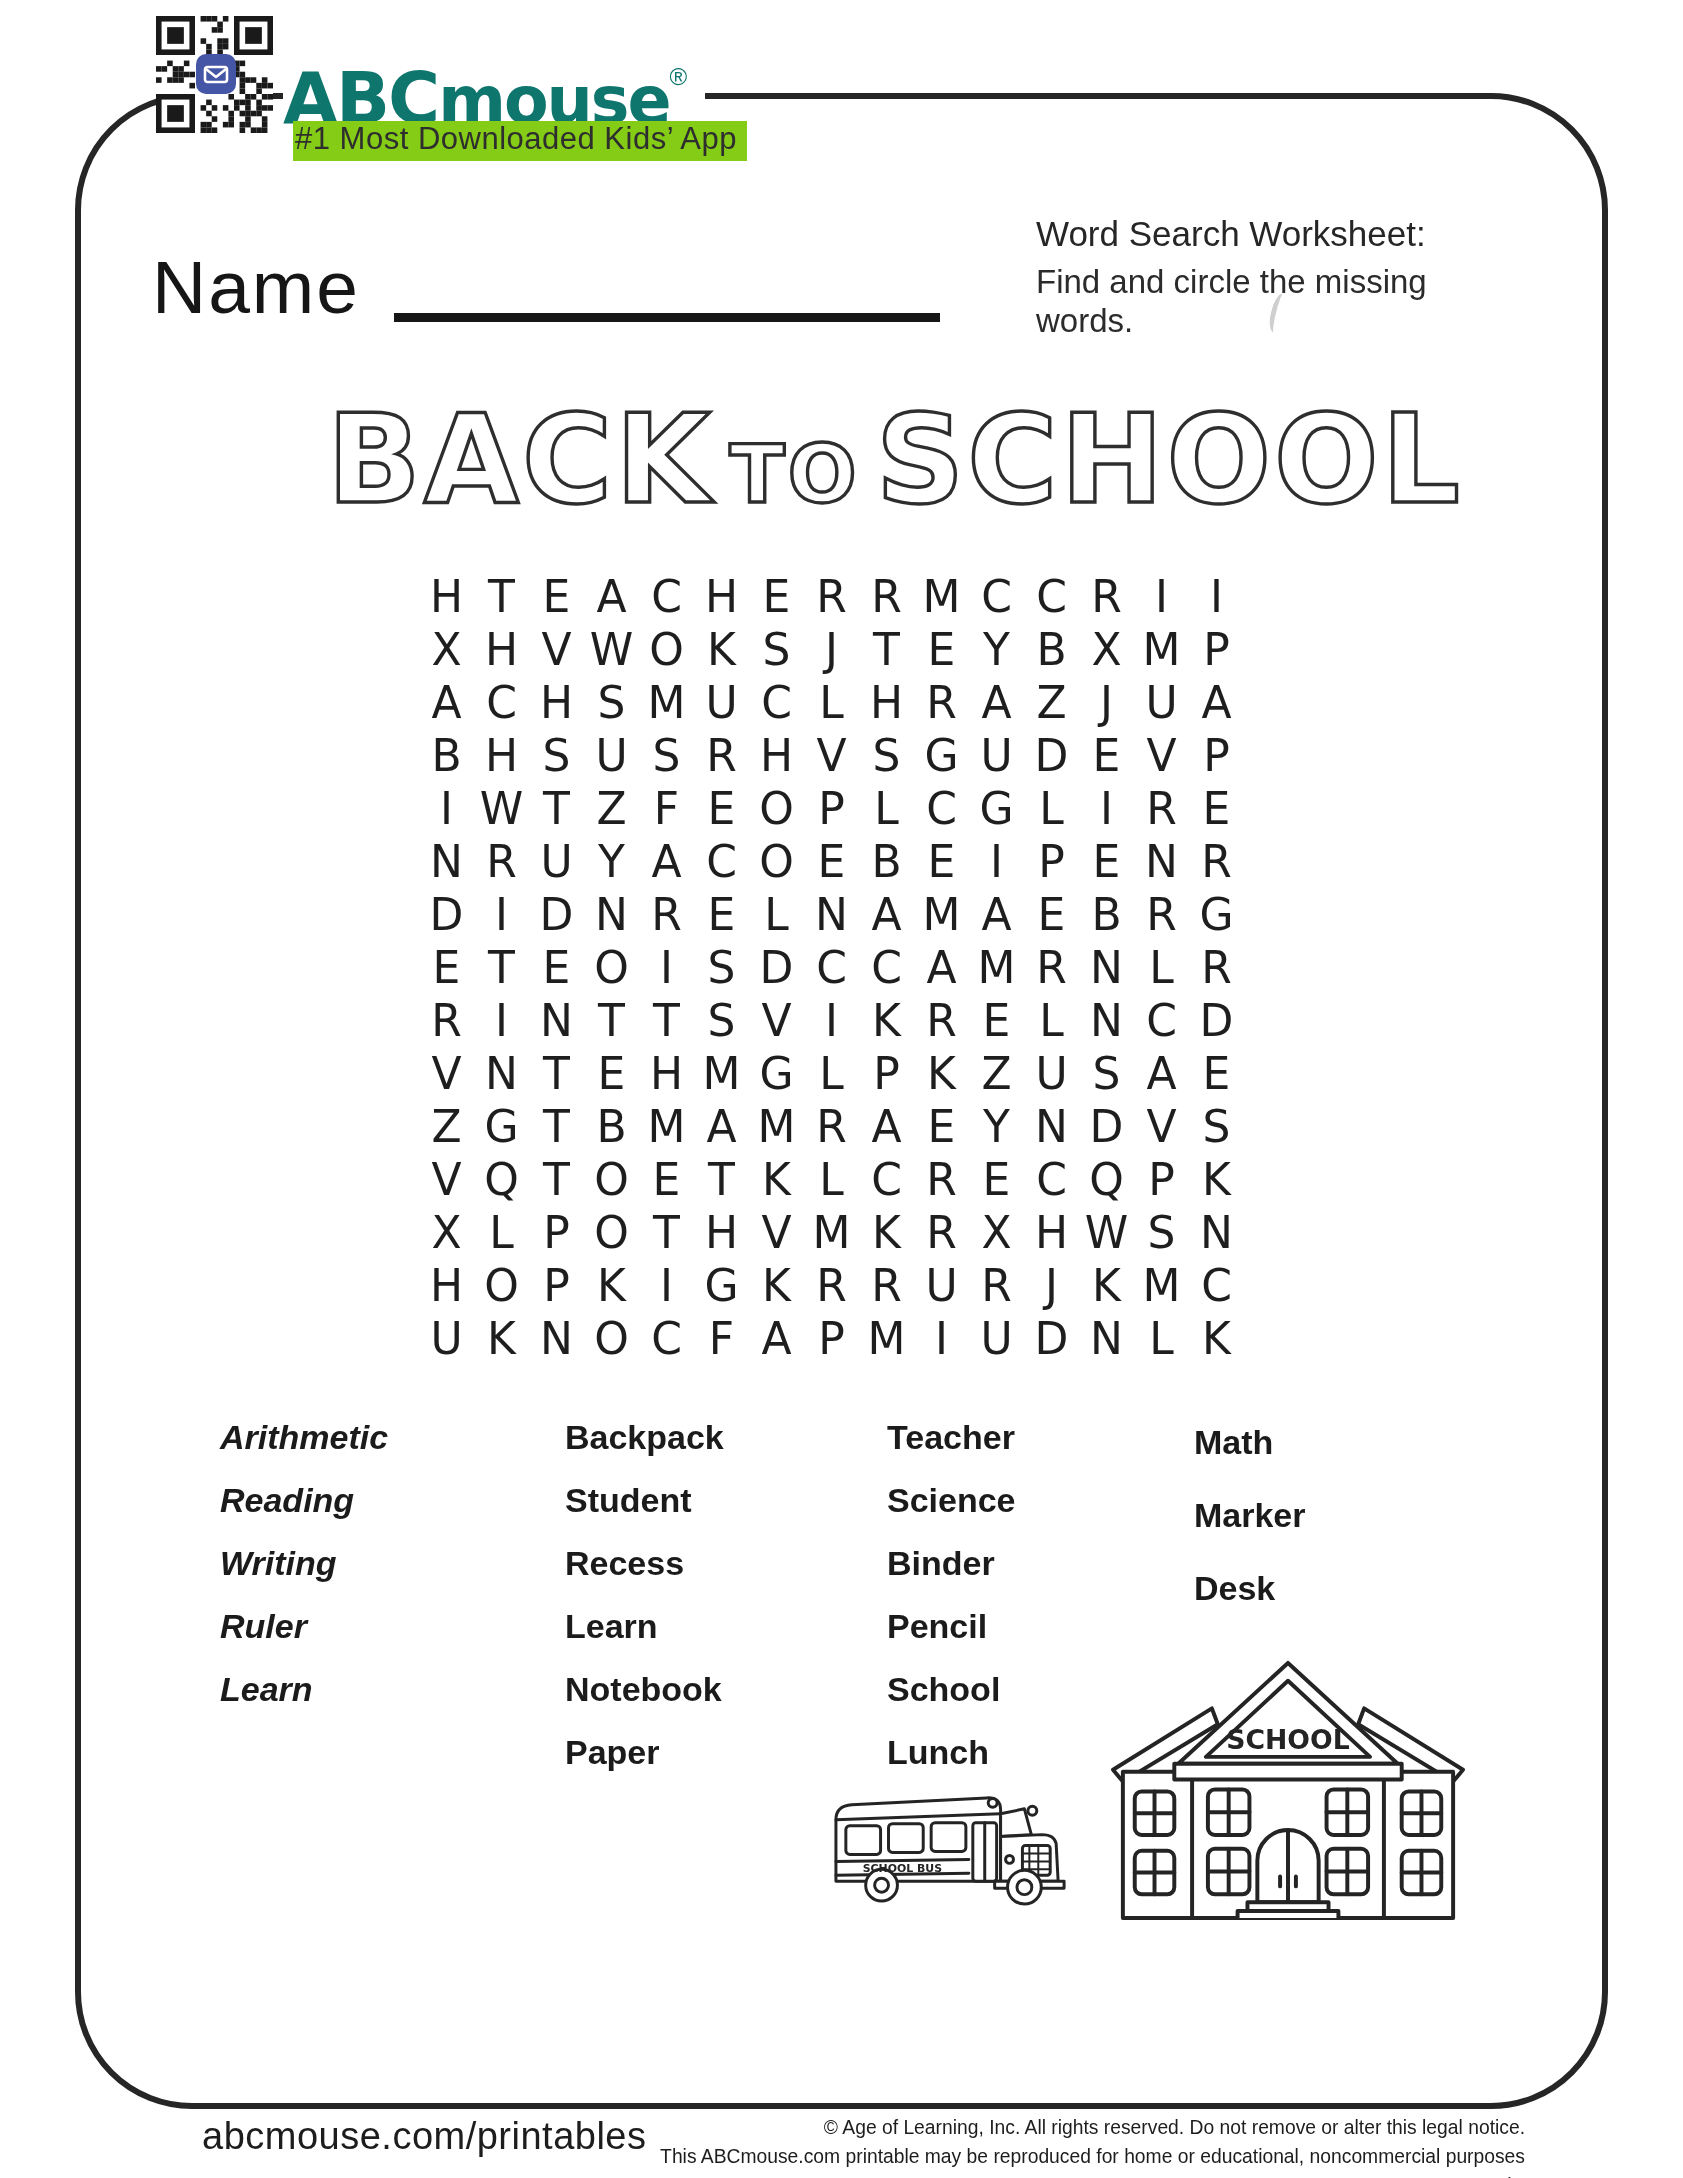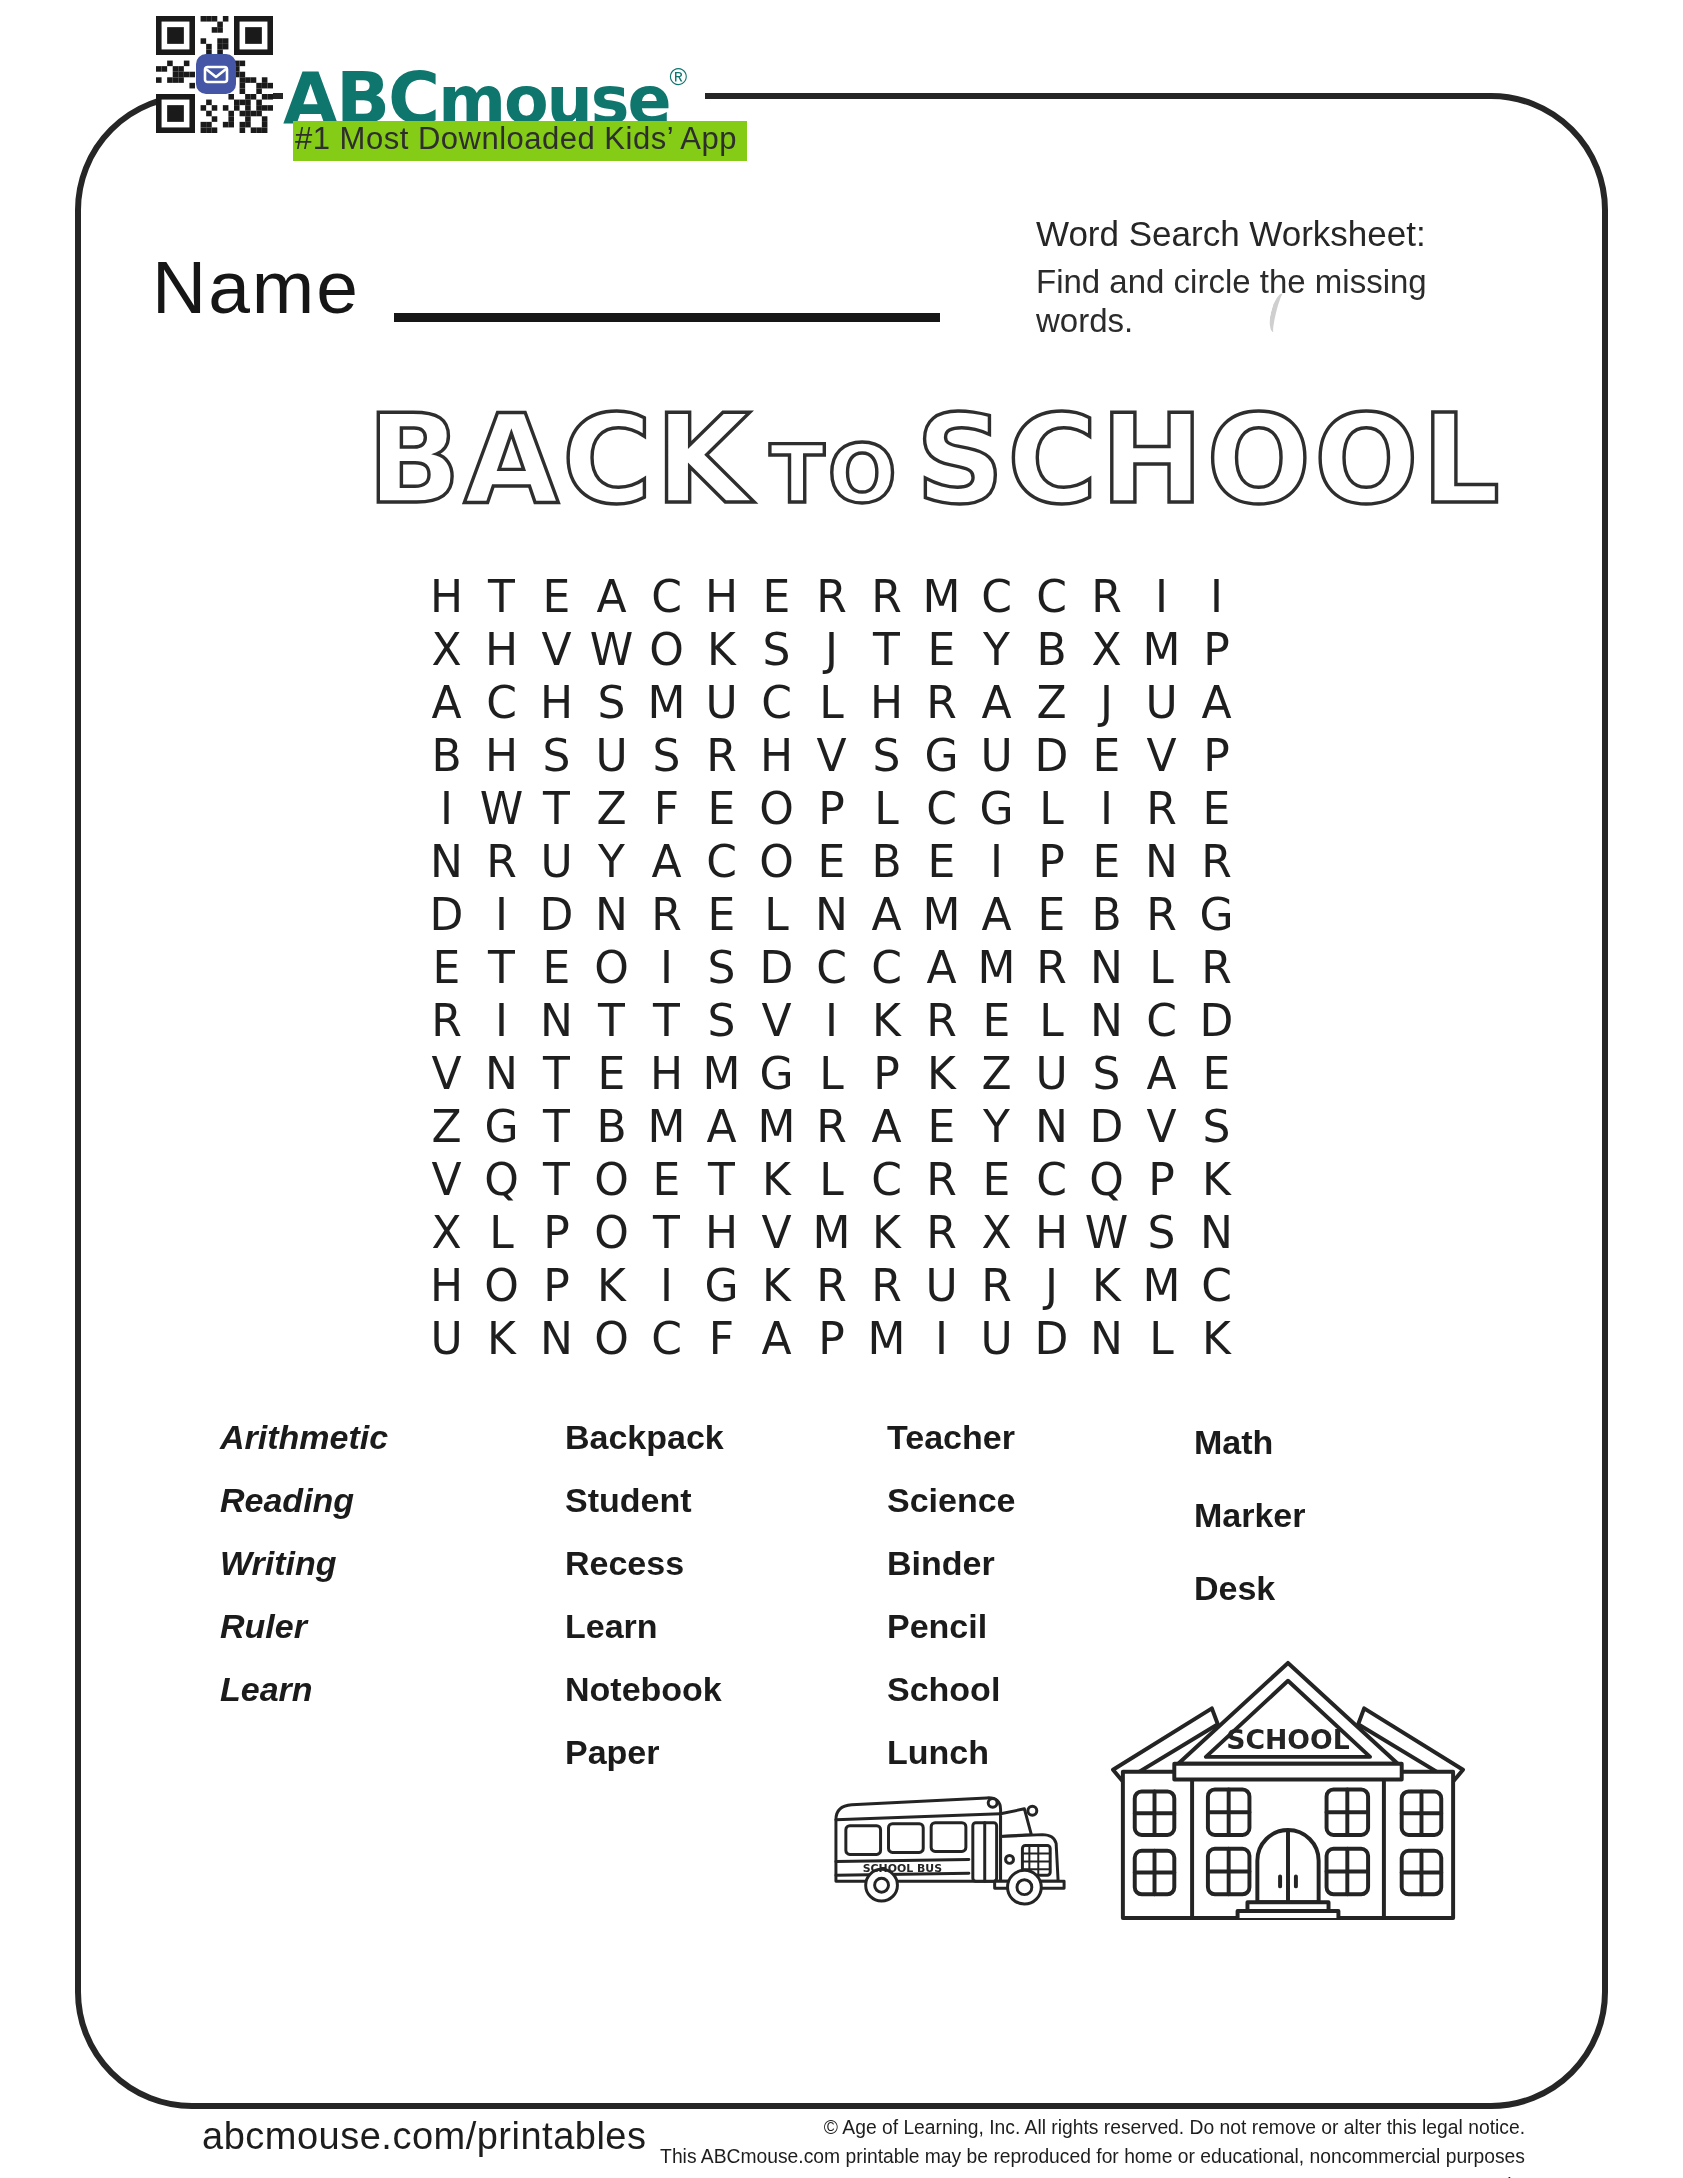--- a/index.html
+++ b/index.html
@@ -42,21 +42,21 @@
   .instructions{left:1036px;top:214px;width:465px;z-index:2;color:#2b2b2b;}
   .instructions .heading{font-size:35px;font-weight:400;color:#262626;margin-bottom:8px;}
   .instructions .line{font-size:33px;line-height:39px;}
   .stray-mark{left:1271px;top:293px;width:10px;height:40px;z-index:2;
     border-left:5px solid #a9a9a9;border-radius:60%;opacity:.55;transform:rotate(14deg);}
 
   
   .puzzle-title{
     left:327px;top:388px;width:985px;text-align:left;white-space:nowrap;z-index:2;
     font-family:"DejaVu Sans",sans-serif;font-weight:800;color:#ffffff;
-    -webkit-text-stroke:3.4px #2e2e2e;letter-spacing:3px;margin-left:40px;
+    -webkit-text-stroke:3.4px #2e2e2e;letter-spacing:3px;
   }
   .puzzle-title .big{font-size:123px;}
   .puzzle-title .small{font-size:81px;margin:0 16px;}
 
   
   .letter-grid{
     left:419px;top:570px;display:grid;z-index:2;
     grid-template-columns:repeat(15,55px);grid-auto-rows:53px;
     font-family:"DejaVu Sans",sans-serif;font-size:44px;font-weight:400;color:#1e1e1e;
   }

